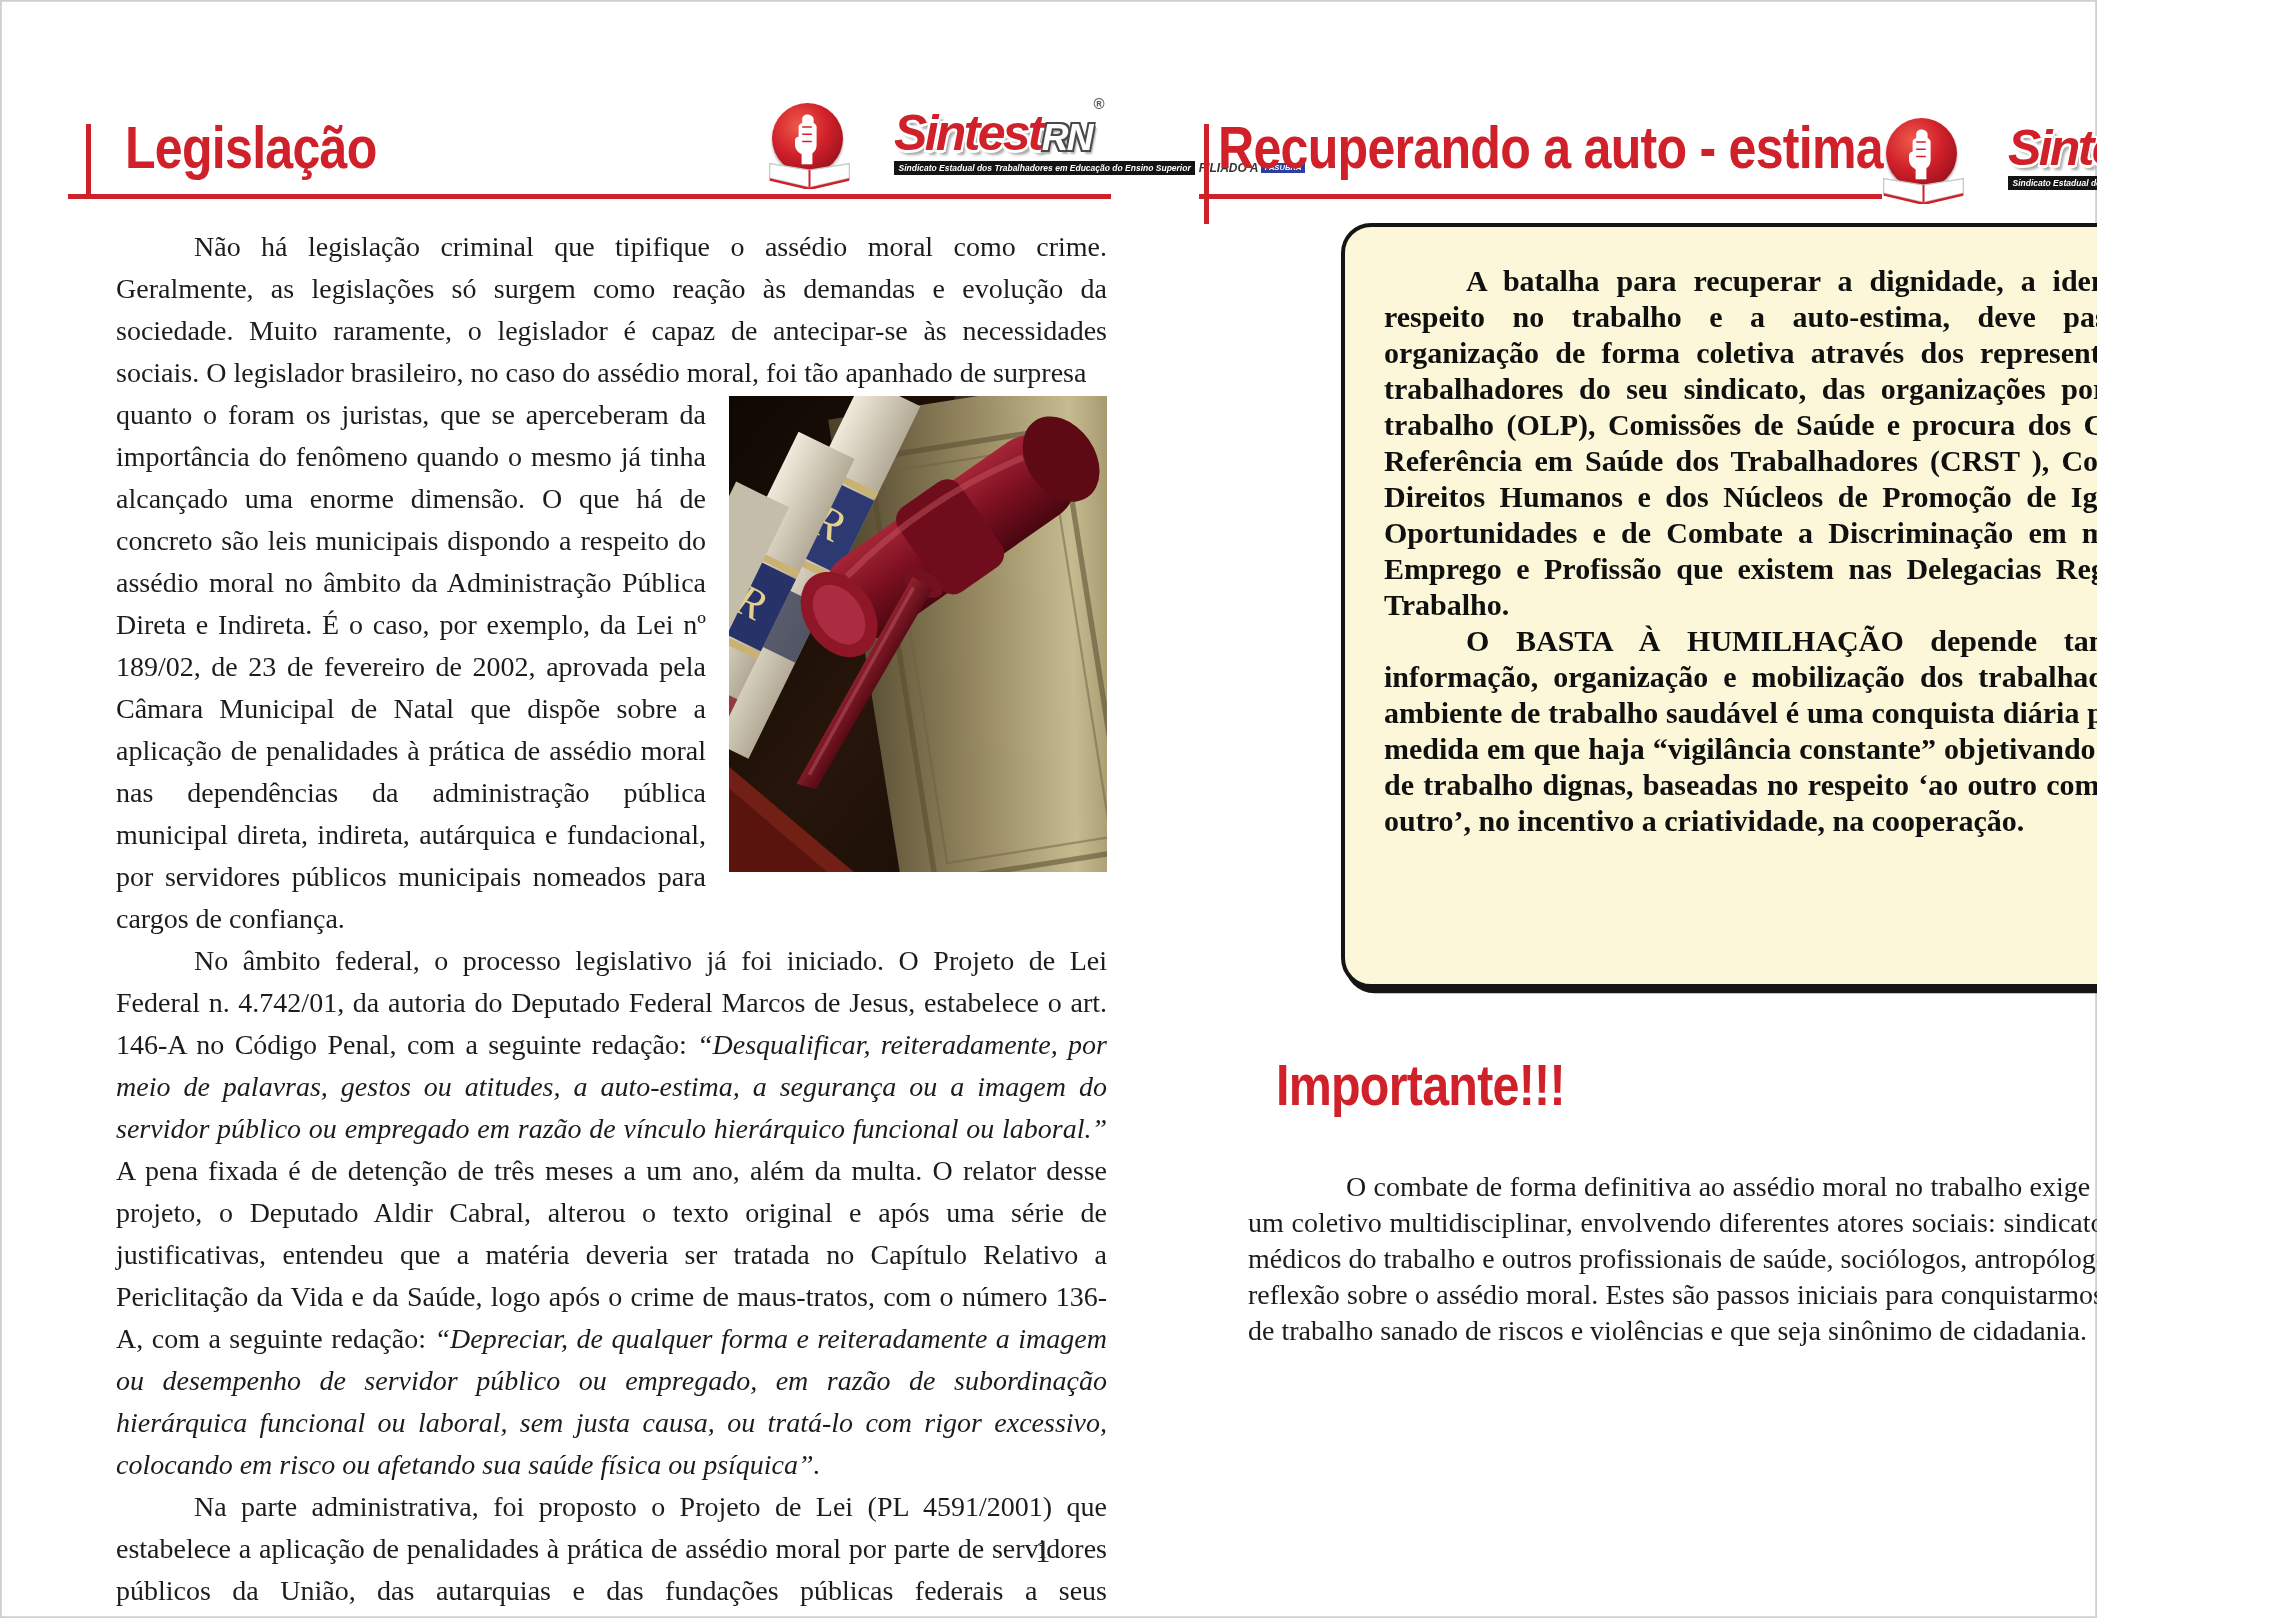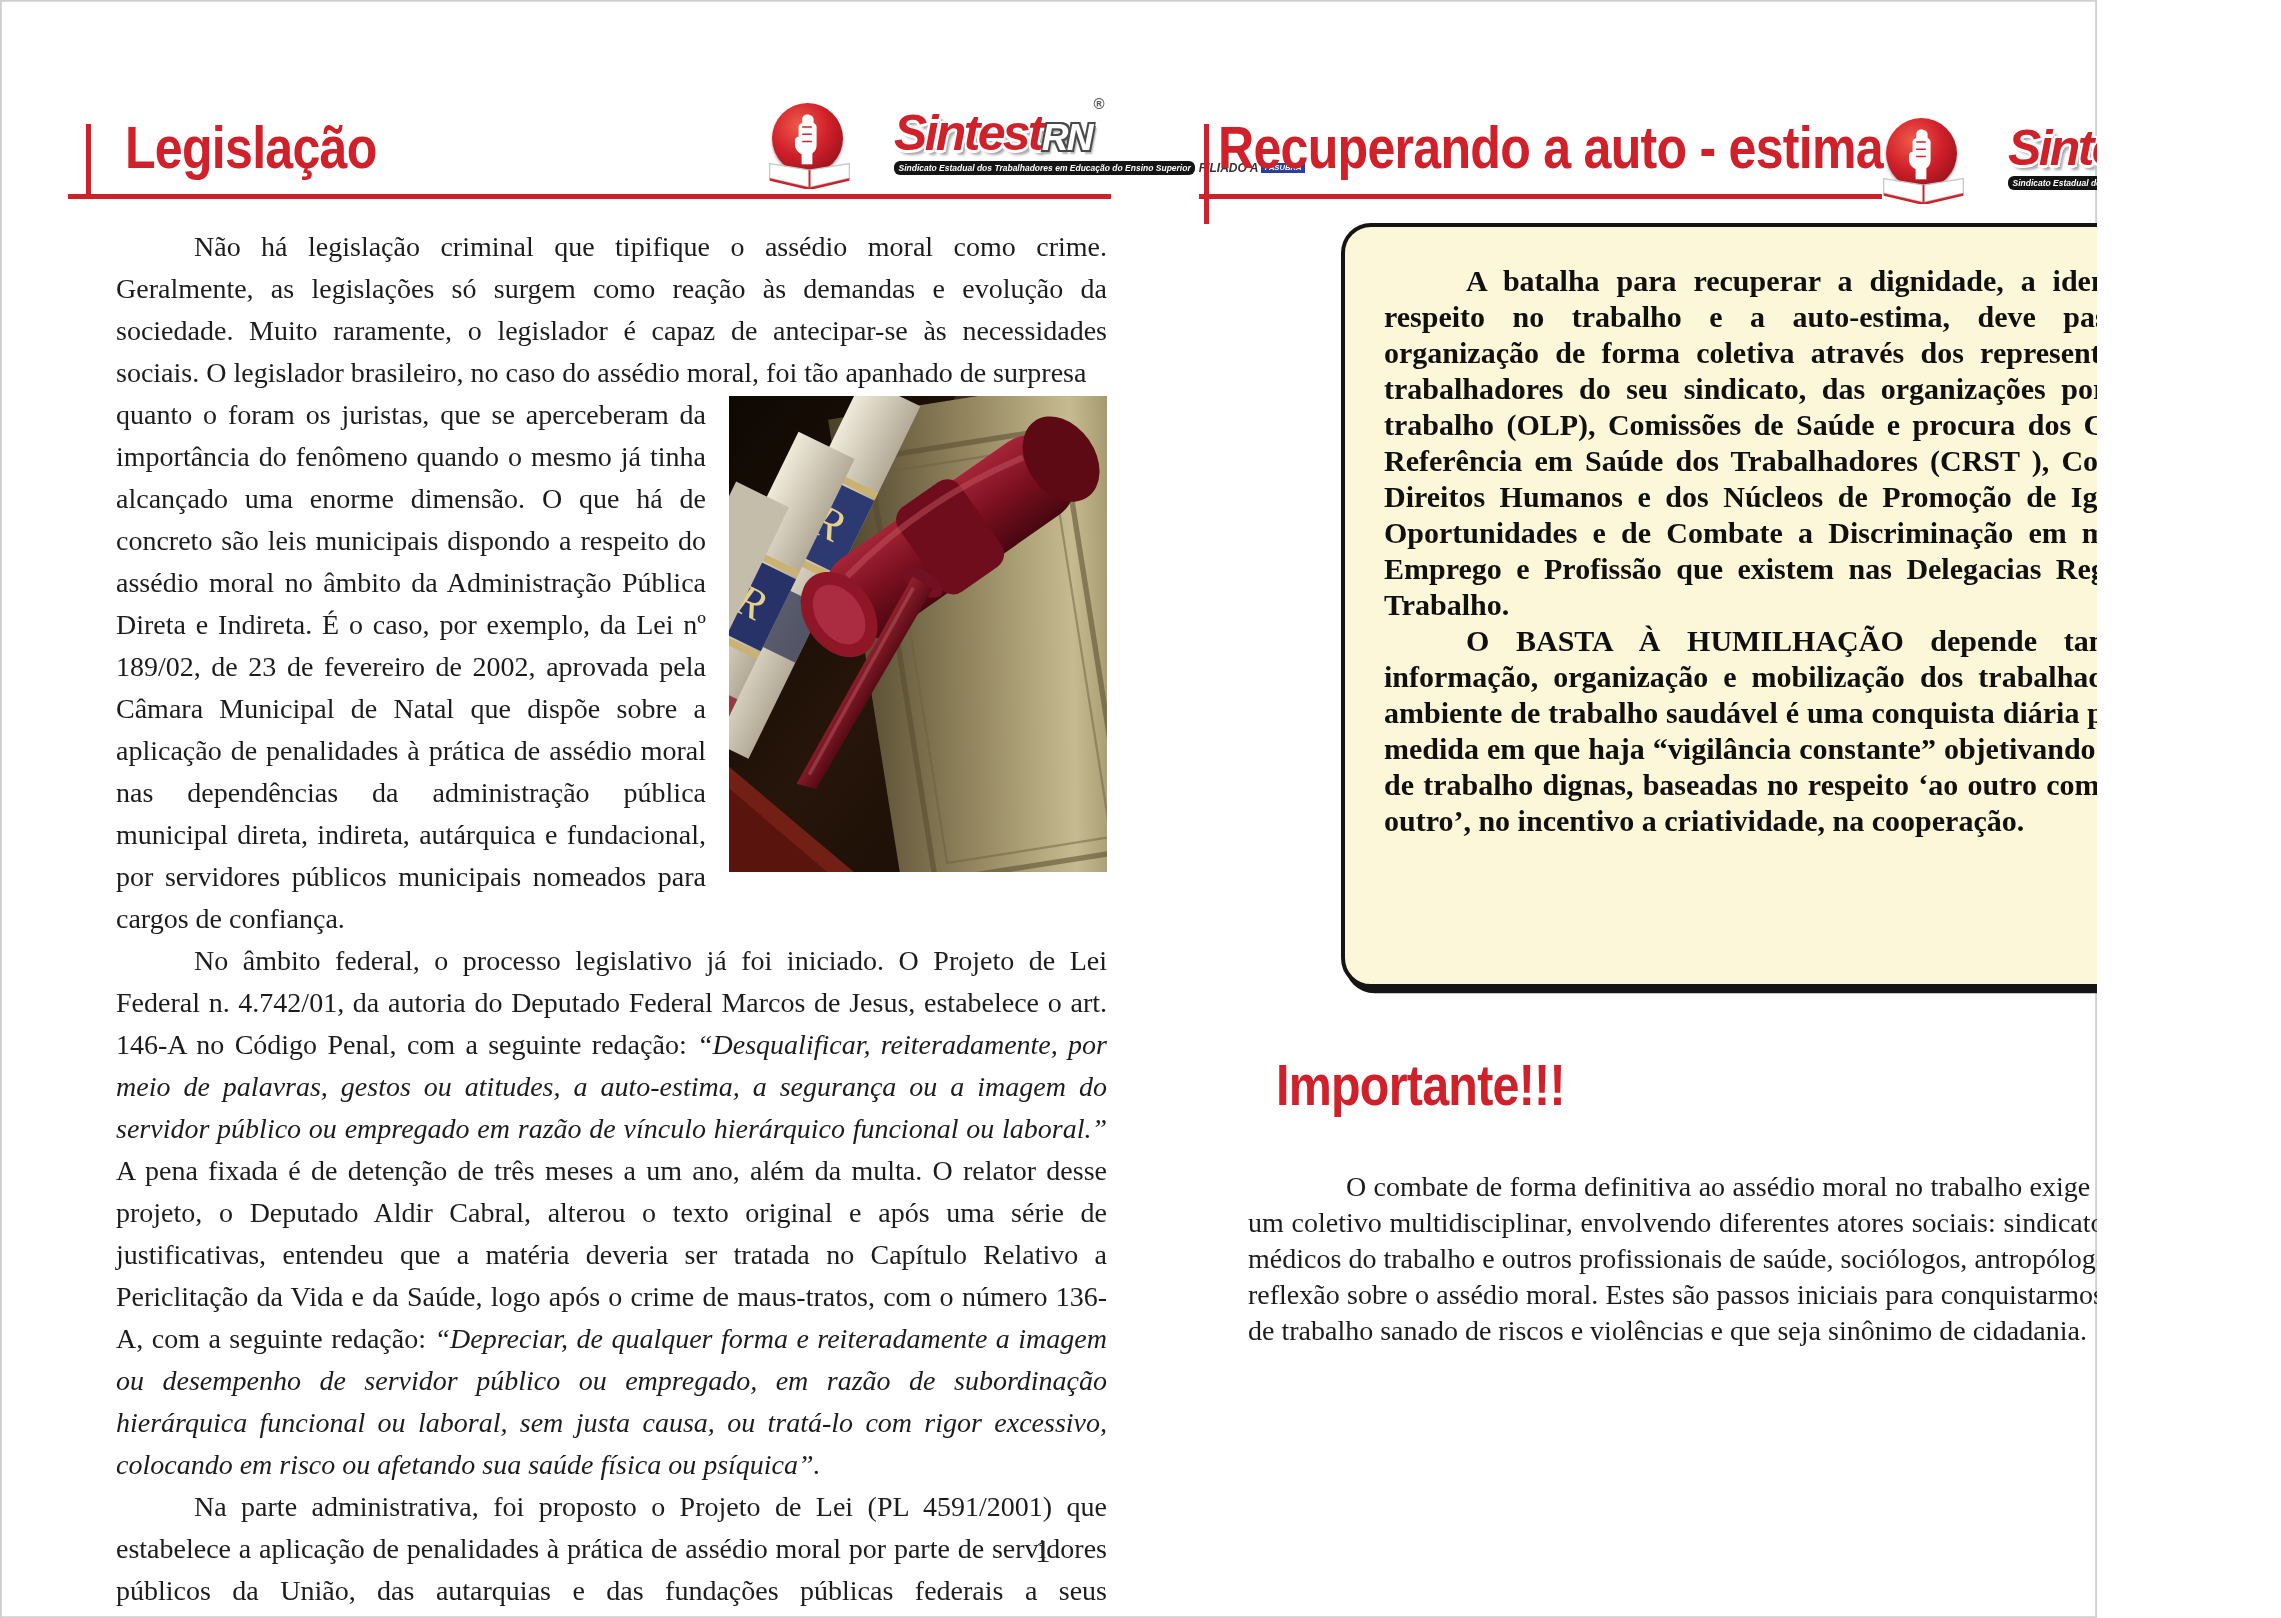--- a/index.html
+++ b/index.html
@@ -66,21 +66,21 @@
     text-shadow:1.8px 1.8px 0 #4a4a4a,-1.8px -1.8px 0 #4a4a4a,1.8px -1.8px 0 #4a4a4a,-1.8px 1.8px 0 #4a4a4a,2.7px 3.6px 1.8px rgba(0,0,0,.3);
   }
   .logo-reg{
     font-family:"Liberation Sans",sans-serif; font-size:15px; font-weight:700;
     color:#555; vertical-align:top; position:relative; top:-12.5px; left:1.8px; font-style:normal;
   }
   .logo-tagline-row{ display:flex; align-items:center; margin-top:2.7px; white-space:nowrap; }
   .logo-tagline{
     background:#141414; color:#fff;
     font-family:"Liberation Sans",sans-serif; font-size:8.5px; font-weight:700; font-style:italic;
-    padding:1.8px 4.5px; letter-spacing:0;border-radius:6px;
+    padding:1.8px 4.5px; letter-spacing:0;
   }
   .logo-affprefix{
     font-family:"Liberation Sans",sans-serif; font-size:12px; font-weight:700; font-style:italic;
     color:#333; margin-left:3.6px;
   }
   .logo-affbadge{
     background:#2a3f9e; color:#fff;
     font-family:"Liberation Sans",sans-serif; font-size:7.6px; font-weight:700; font-style:italic;
     padding:0.9px 3.6px; margin-left:2.7px;
   }

